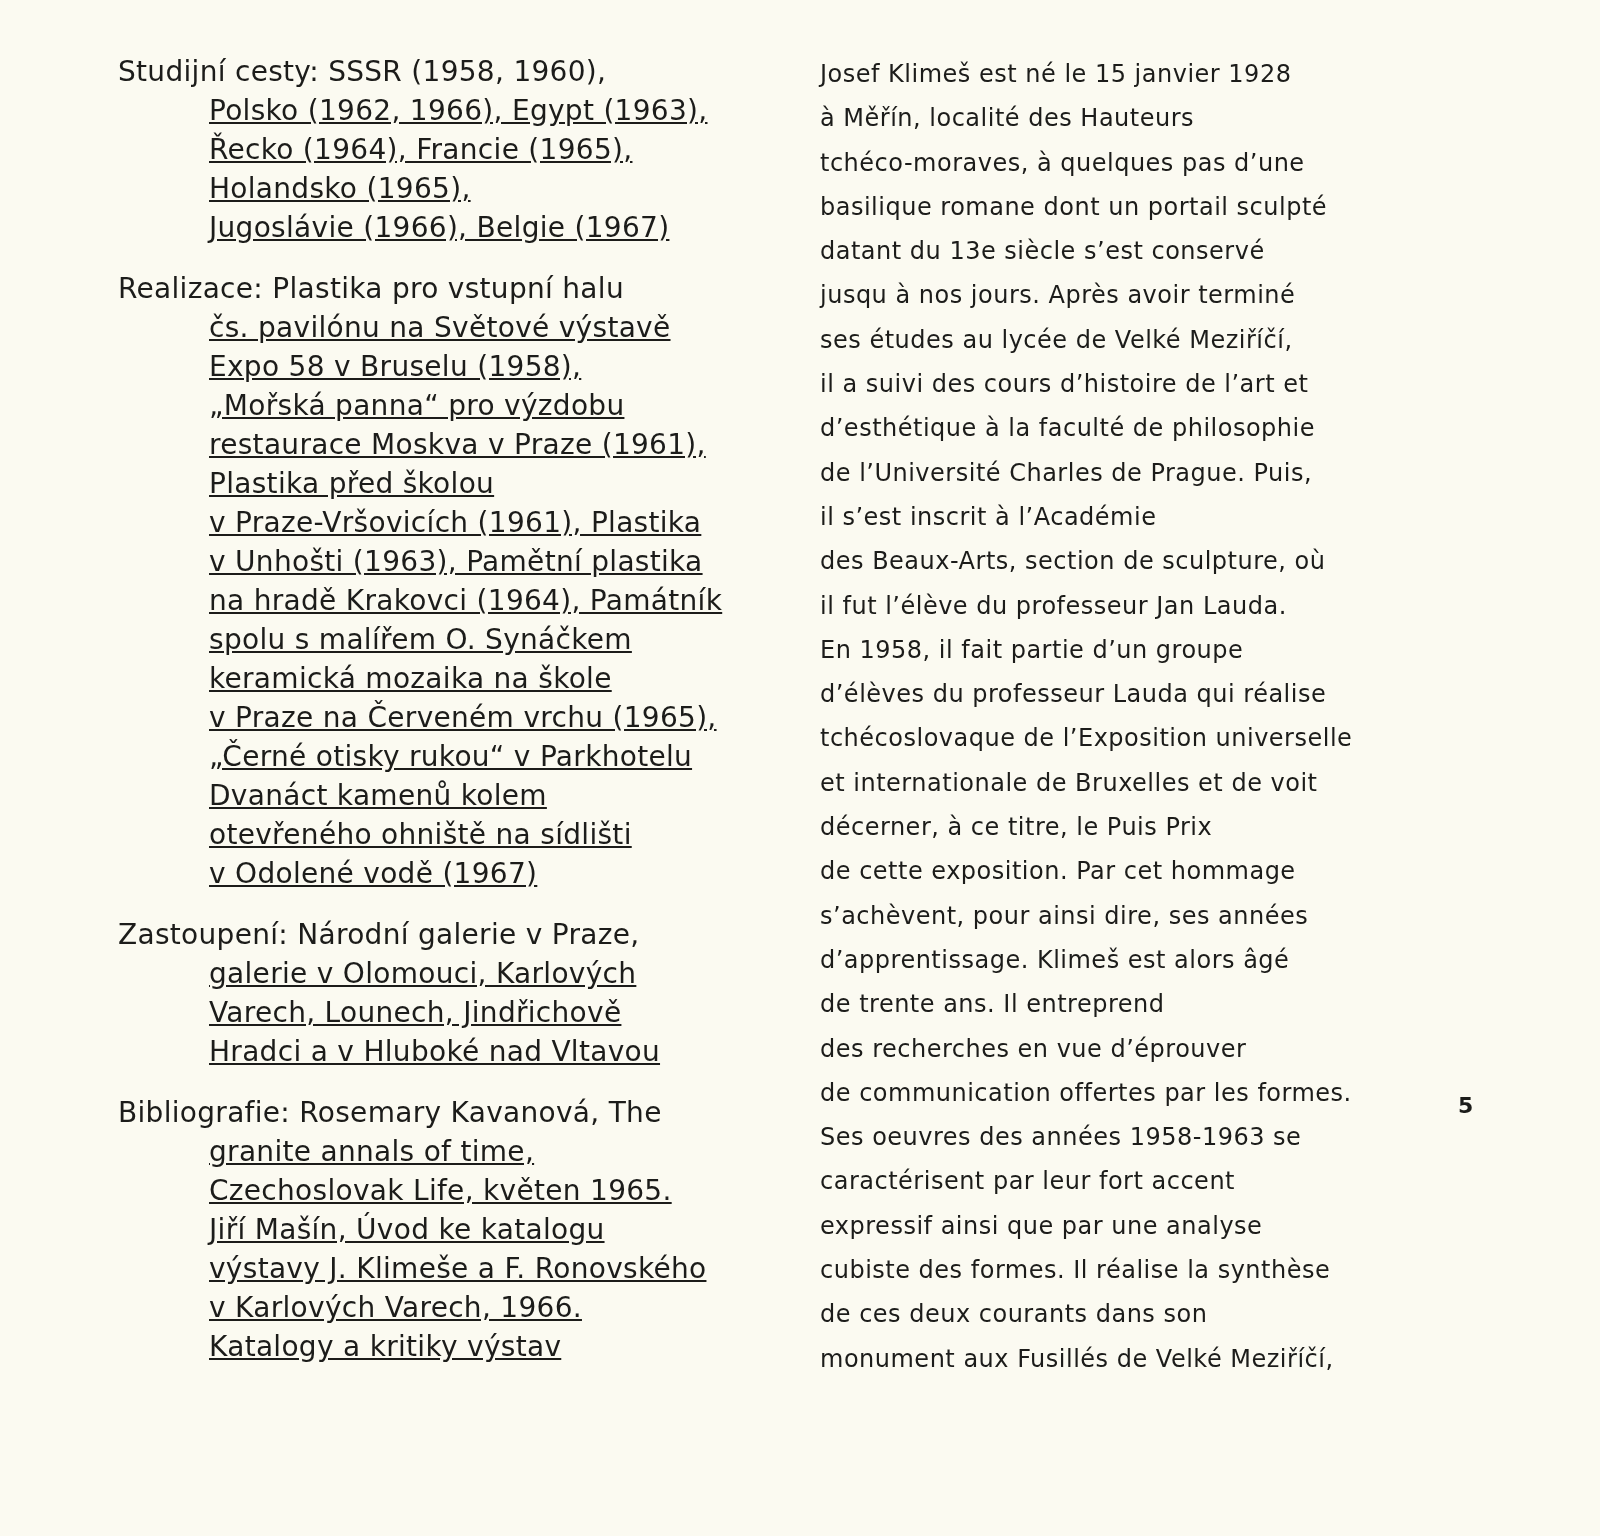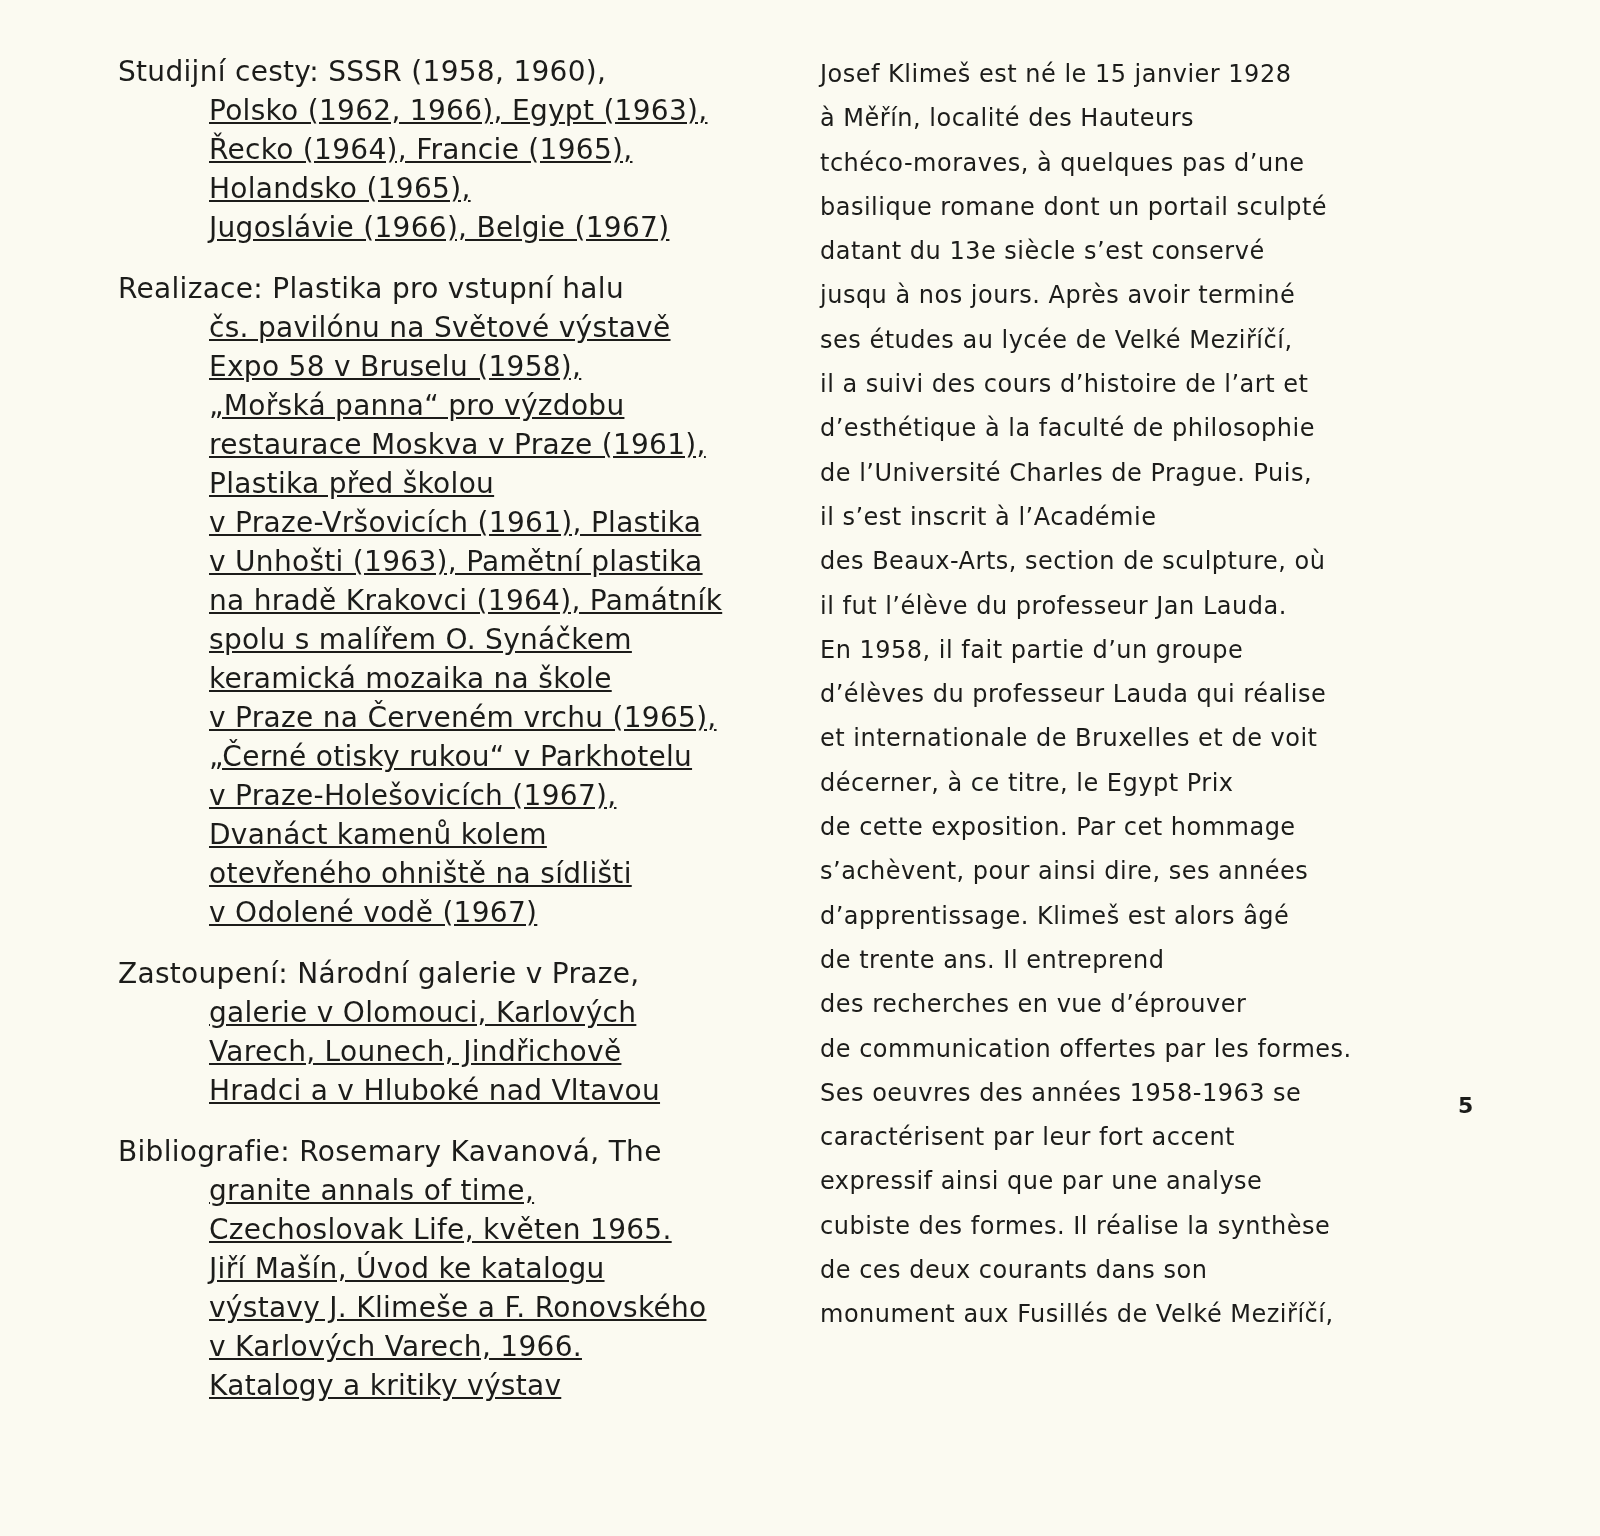--- a/index.html
+++ b/index.html
@@ -88,21 +88,20 @@
       <span class="line cont">„Mořská panna“ pro výzdobu</span>
       <span class="line cont">restaurace Moskva v Praze (1961),</span>
       <span class="line cont">Plastika před školou</span>
       <span class="line cont">v Praze-Vršovicích (1961), Plastika</span>
       <span class="line cont">v Unhošti (1963), Pamětní plastika</span>
       <span class="line cont">na hradě Krakovci (1964), Památník</span>
       <span class="line cont">spolu s malířem O. Synáčkem</span>
       <span class="line cont">keramická mozaika na škole</span>
       <span class="line cont">v Praze na Červeném vrchu (1965),</span>
       <span class="line cont">„Černé otisky rukou“ v Parkhotelu</span>
-      <span class="line cont">v Praze-Holešovicích (1967),</span>
       <span class="line cont">Dvanáct kamenů kolem</span>
       <span class="line cont">otevřeného ohniště na sídlišti</span>
       <span class="line cont">v Odolené vodě (1967)</span>
     </div>
 
     <div class="entry">
       <span class="line first"><span class="label">Zastoupení:</span> <span>Národní galerie v Praze,</span></span>
       <span class="line cont">galerie v Olomouci, Karlových</span>
       <span class="line cont">Varech, Lounech, Jindřichově</span>
       <span class="line cont">Hradci a v Hluboké nad Vltavou</span>
@@ -128,22 +127,23 @@
     <span class="rline">jusqu à nos jours. Après avoir terminé</span>
     <span class="rline">ses études au lycée de Velké Meziříčí,</span>
     <span class="rline">il a suivi des cours d’histoire de l’art et</span>
     <span class="rline">d’esthétique à la faculté de philosophie</span>
     <span class="rline">de l’Université Charles de Prague. Puis,</span>
     <span class="rline">il s’est inscrit à l’Académie</span>
     <span class="rline">des Beaux-Arts, section de sculpture, où</span>
     <span class="rline">il fut l’élève du professeur Jan Lauda.</span>
     <span class="rline">En 1958, il fait partie d’un groupe</span>
     <span class="rline">d’élèves du professeur Lauda qui réalise</span>
+    <span class="rline">tchécoslovaque de l’Exposition universelle</span>
     <span class="rline">et internationale de Bruxelles et de voit</span>
-    <span class="rline">décerner, à ce titre, le Egypt Prix</span>
+    <span class="rline">décerner, à ce titre, le Puis Prix</span>
     <span class="rline">de cette exposition. Par cet hommage</span>
     <span class="rline">s’achèvent, pour ainsi dire, ses années</span>
     <span class="rline">d’apprentissage. Klimeš est alors âgé</span>
     <span class="rline">de trente ans. Il entreprend</span>
     <span class="rline">des recherches en vue d’éprouver</span>
     <span class="rline">de communication offertes par les formes.</span>
     <span class="rline">Ses oeuvres des années 1958-1963 se</span>
     <span class="rline">caractérisent par leur fort accent</span>
     <span class="rline">expressif ainsi que par une analyse</span>
     <span class="rline">cubiste des formes. Il réalise la synthèse</span>

